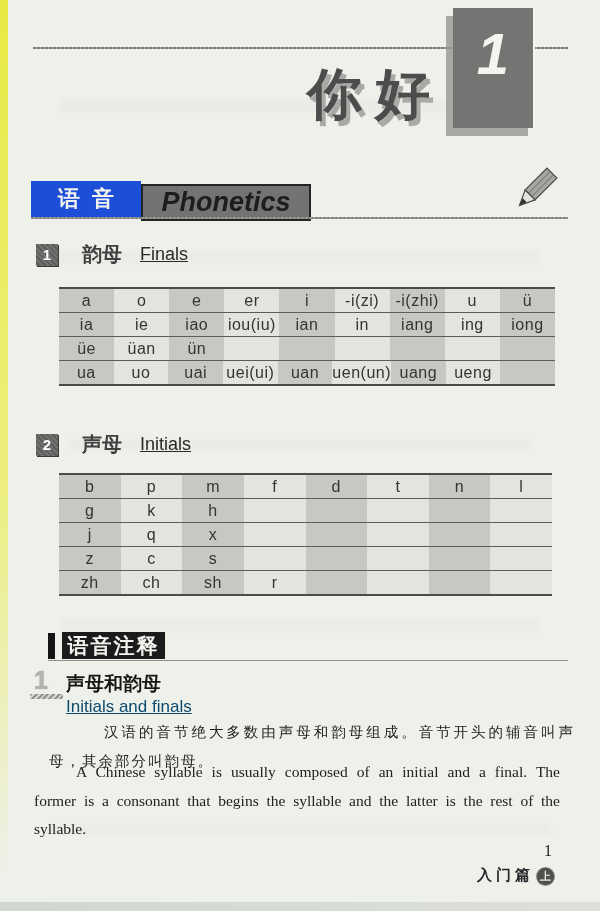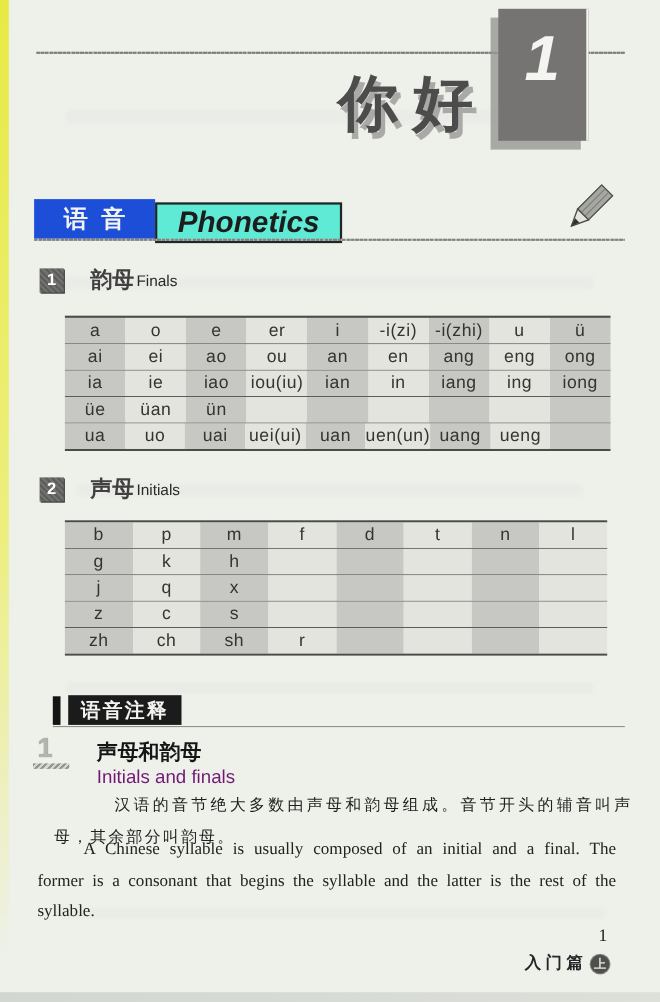--- a/index.html
+++ b/index.html
@@ -46,42 +46,42 @@
   }
   
   .hdr-black{
     position:absolute;left:31px;top:181px;width:110px;height:36px;
     background:#1d4ed8;color:#f2f2ee;
     display:flex;align-items:center;justify-content:center;
     font-size:22px;font-weight:bold;letter-spacing:12px;text-indent:12px;
   }
   .hdr-white{
     position:absolute;left:141px;top:184px;width:166px;height:33px;
-    background:#5eead4;border:2px solid #242424;
+    background:#737373;border:2px solid #242424;
     display:flex;align-items:center;justify-content:center;
     font-size:27px;font-weight:bold;font-style:italic;color:#1d1d1d;
   }
   .hdr-rule{
     position:absolute;left:31px;top:217px;width:537px;height:2px;
     background:repeating-linear-gradient(90deg,#828280 0 3px,#b0b0ac 3px 4px);
   }
   .pencil{position:absolute;left:512px;top:165px;transform:rotate(45deg);}
   
   .num-head{
     position:absolute;left:36px;display:flex;align-items:center;
   }
   .num-sq{
     width:22px;height:22px;background:#5d5d5b;
     background-image:repeating-linear-gradient(45deg,rgba(255,255,255,.12) 0 2px,transparent 2px 4px);
     color:#fff;font-weight:bold;font-size:15px;
     display:flex;align-items:center;justify-content:center;
     box-shadow:1px 1px 0 #3c3c3a;
   }
   .num-zh{margin-left:24px;font-size:20px;font-weight:bold;color:#404040;}
-  .num-en{margin-left:2px;font-size:14px;color:#2a2a2a;}
+  .num-en{margin-left:18px;font-size:18px;color:#2a2a2a;text-decoration:underline;}
   
   .stripe-table{
     position:absolute;left:59px;
     border-top:2px solid #4b4b49;border-bottom:2px solid #4b4b49;
   }
   .trow{display:flex;height:23px;}
   .trow + .trow{border-top:1px solid #5c5c5a;}
   .tcell{
     flex:1;display:flex;align-items:center;justify-content:center;
     font-size:16px;color:#343432;letter-spacing:.5px;
@@ -89,42 +89,42 @@
   .tcell.dark{background:#c7c8c3;}
   .tcell.light{background:#e3e4de;}
   
   .note-bar{
     position:absolute;left:48px;top:633px;width:7px;height:26px;background:#141414;
   }
   .note-black{
     position:absolute;left:62px;top:632px;width:103px;height:27px;
     background:#1b1b1b;color:#f2f2ee;
     display:flex;align-items:center;justify-content:center;
-    font-size:18px;font-weight:bold;letter-spacing:2px;
+    font-size:21px;font-weight:bold;letter-spacing:2px;
   }
   .note-en{
     position:absolute;left:175px;top:636px;font-size:17px;color:#2e2e2c;
   }
   .note-rule{
     position:absolute;left:48px;top:660px;width:520px;height:1px;background:#8f8f8b;
   }
   
   .sub-num{
     position:absolute;left:34px;top:666px;font-size:25px;font-weight:bold;
     color:#b3b3af;text-shadow:0 0 1px #787874;
   }
   .sub-num-bar{
     position:absolute;left:30px;top:694px;width:33px;height:5px;
     background:repeating-linear-gradient(135deg,#93938f 0 2px,#d6d6d0 2px 4px);
   }
   .sub-title{
     position:absolute;left:63px;top:671px;display:flex;align-items:baseline;flex-direction:column;
   }
   .sub-zh{font-size:19px;font-weight:bold;color:#161616;}
-  .sub-en{margin-left:25px;font-size:17px;color:#701a75;}
+  .sub-en{margin-left:3px;font-size:17px;color:#0c4a6e;text-decoration:underline;}
   
   .para-zh{
     position:absolute;left:33px;top:702px;width:526px;
     font-family:"Liberation Serif","DejaVu Serif",serif;
     font-size:14.5px;color:#1f1f1d;letter-spacing:2px;line-height:29px;
     text-indent:55px;text-align:justify;margin:16px;
   }
   .para-en{
     position:absolute;left:33px;top:757px;width:526px;
     font-family:"Liberation Serif","DejaVu Serif",serif;
@@ -195,31 +195,20 @@
         <span class="tcell light">o</span>
         <span class="tcell dark">e</span>
         <span class="tcell light">er</span>
         <span class="tcell dark">i</span>
         <span class="tcell light">-i(zi)</span>
         <span class="tcell dark">-i(zhi)</span>
         <span class="tcell light">u</span>
         <span class="tcell dark">ü</span>
       </div>
       <div class="trow">
-        <span class="tcell dark">ai</span>
-        <span class="tcell light">ei</span>
-        <span class="tcell dark">ao</span>
-        <span class="tcell light">ou</span>
-        <span class="tcell dark">an</span>
-        <span class="tcell light">en</span>
-        <span class="tcell dark">ang</span>
-        <span class="tcell light">eng</span>
-        <span class="tcell dark">ong</span>
-      </div>
-      <div class="trow">
         <span class="tcell dark">ia</span>
         <span class="tcell light">ie</span>
         <span class="tcell dark">iao</span>
         <span class="tcell light">iou(iu)</span>
         <span class="tcell dark">ian</span>
         <span class="tcell light">in</span>
         <span class="tcell dark">iang</span>
         <span class="tcell light">ing</span>
         <span class="tcell dark">iong</span>
       </div>

